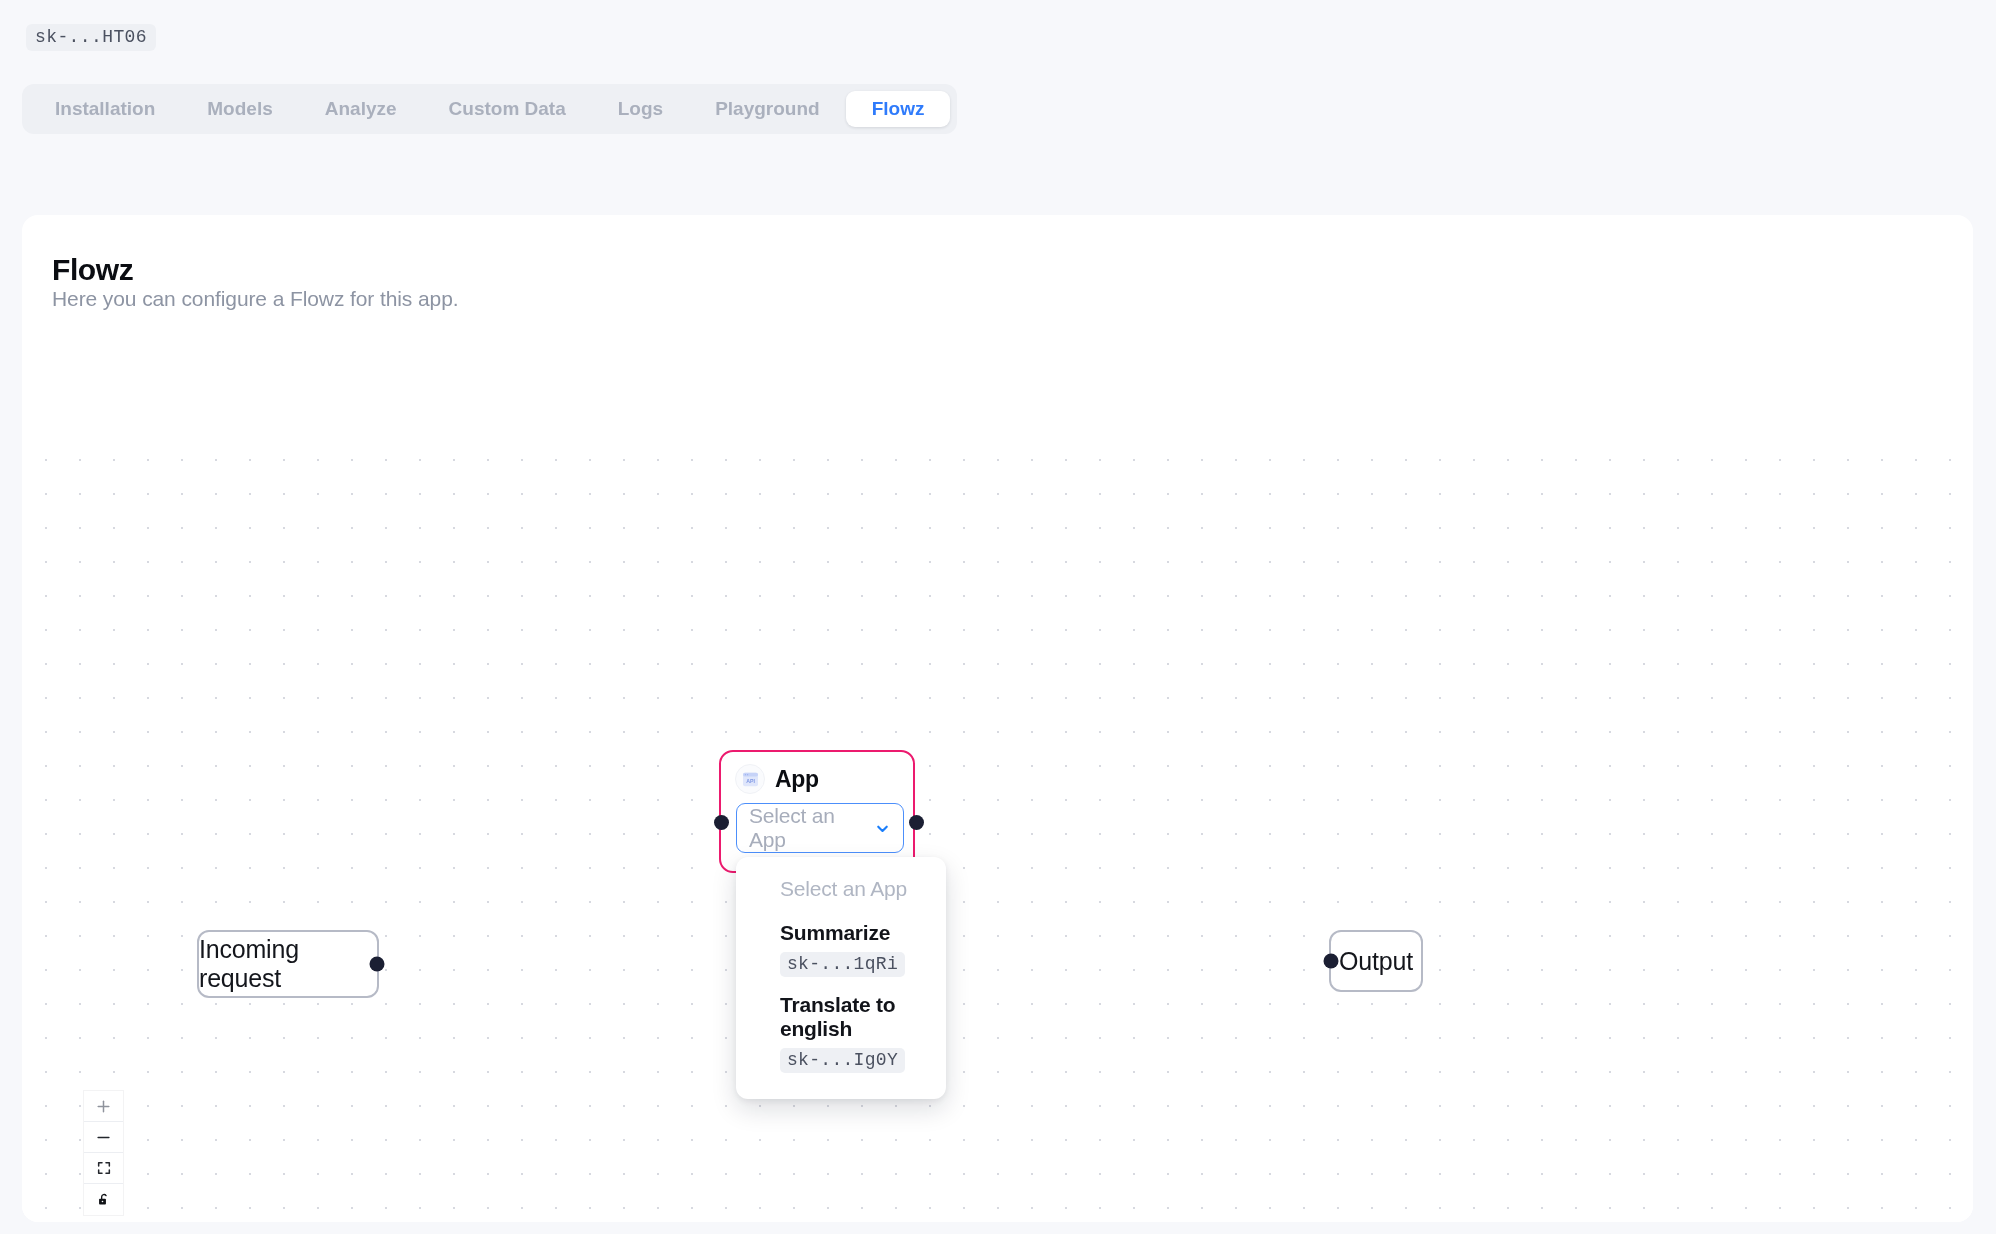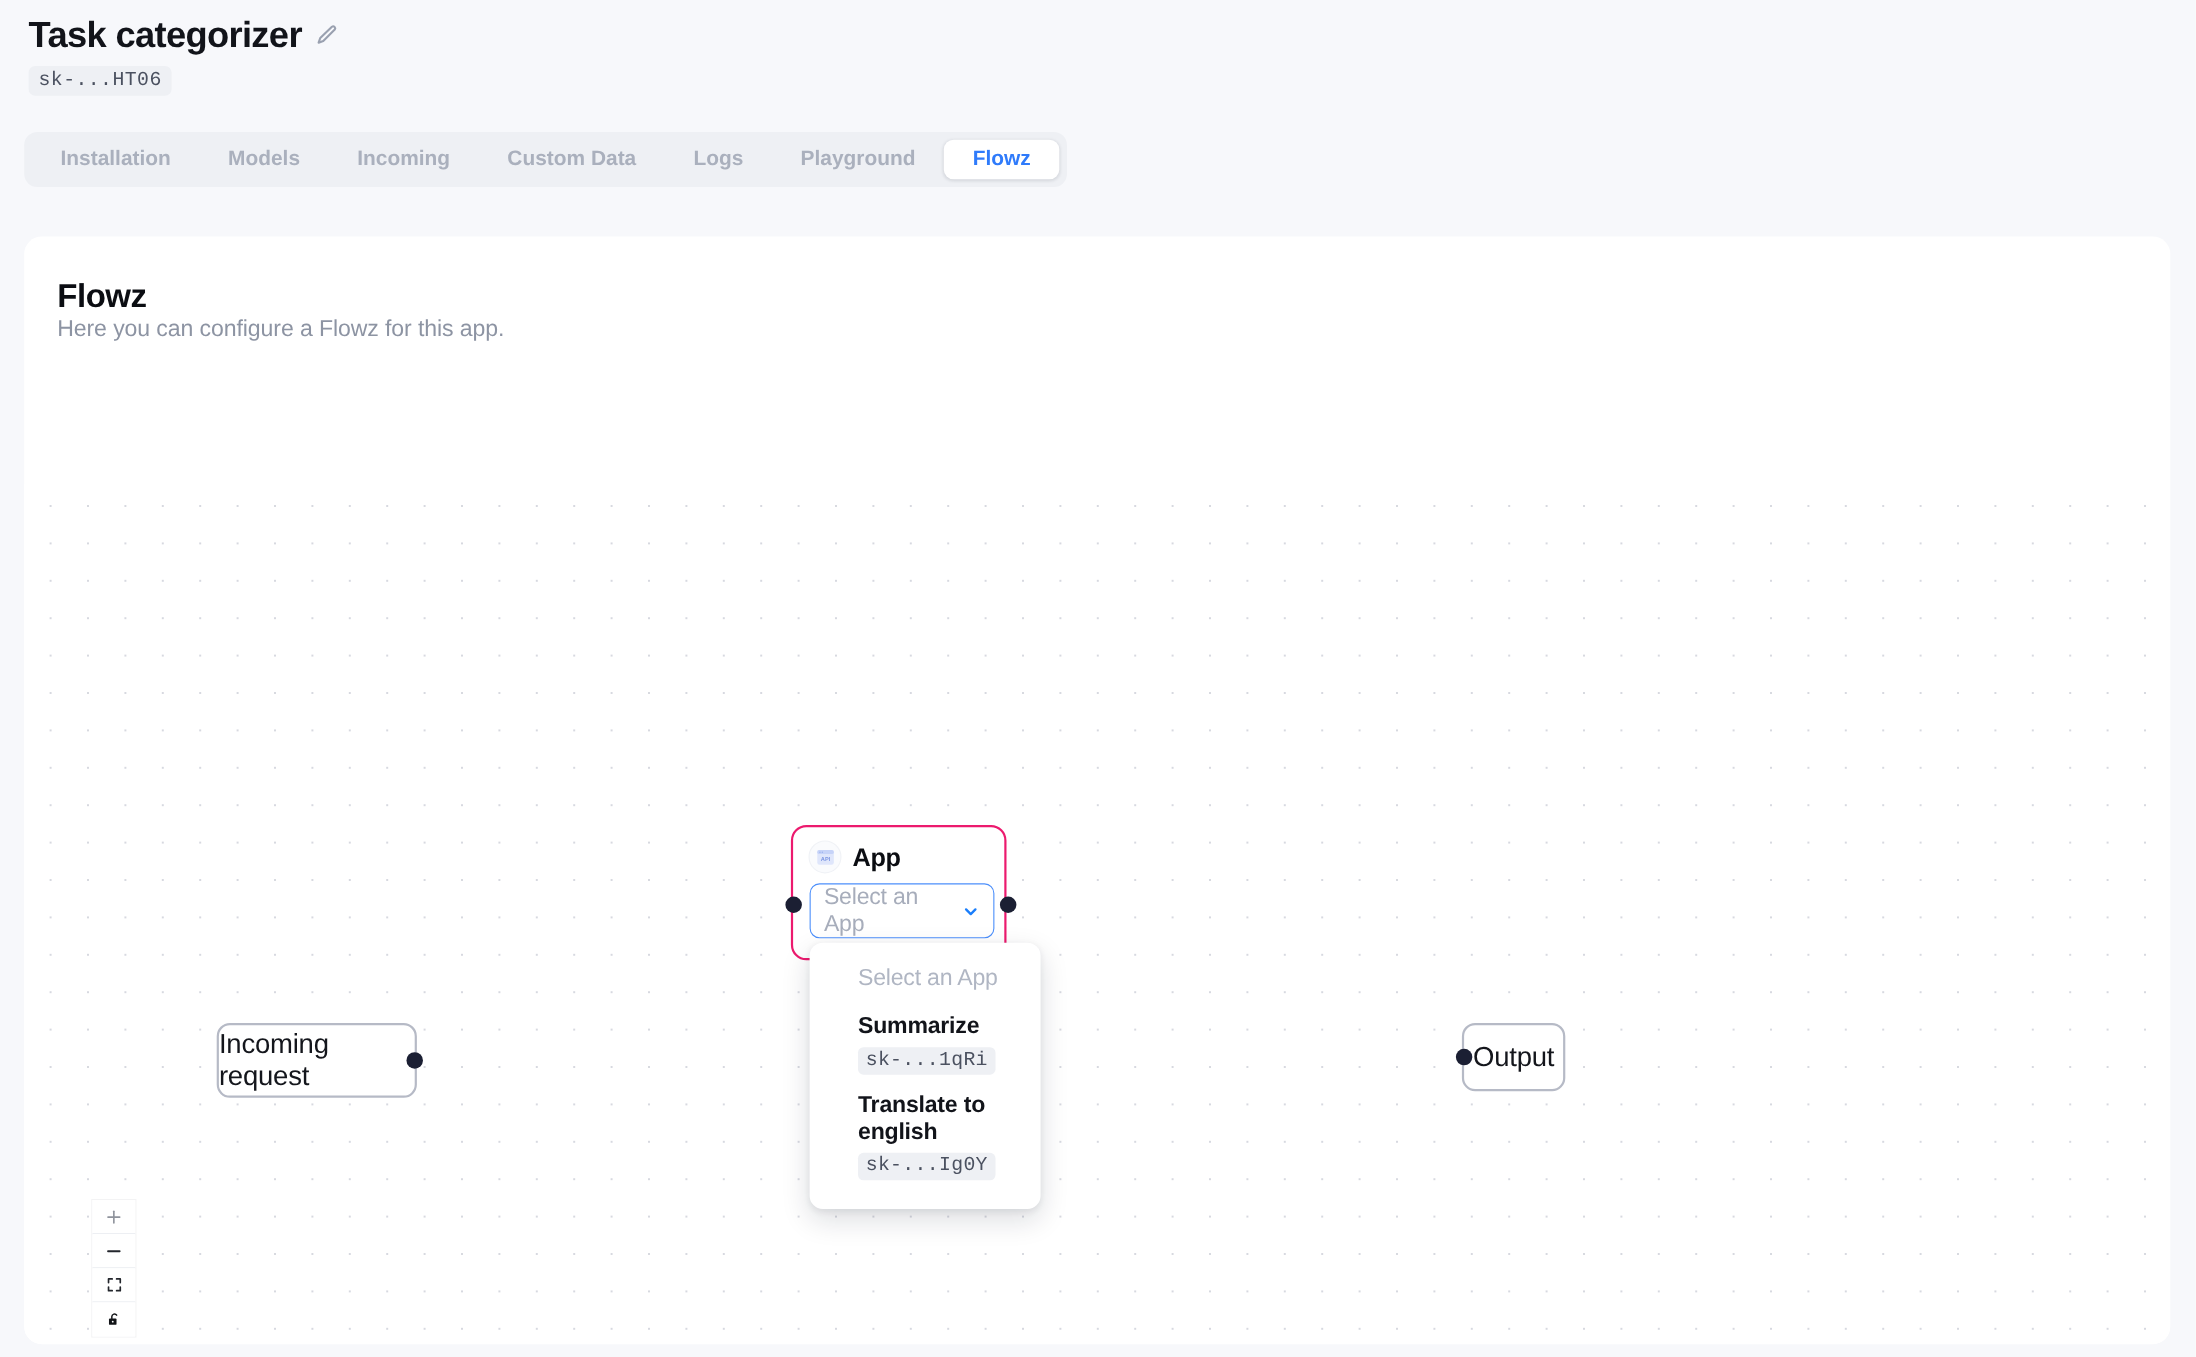--- a/index.html
+++ b/index.html
@@ -173,36 +173,28 @@
   }
   .zc-btn:last-child { border-bottom: none; }
 </style>
 </head>
 <body>
 
 
 
 
 <div class="page-header">
-  <div class="title-row">
-    <div class="app-title">Task categorizer</div>
-    <span class="pencil-icon">
-      <svg viewBox="0 0 24 24" width="22" height="22" fill="none" stroke="#9aa1b0" stroke-width="2.1" stroke-linecap="round" stroke-linejoin="round">
-        <path d="M17.2 3.6a2 2 0 0 1 2.8 2.8L8.6 17.8 4 19.4l1.6-4.6z"></path>
-      </svg>
-    </span>
-  </div>
   <div class="app-key">sk-...HT06</div>
 </div>
 
 
 <div class="tabs">
   <div class="tab">Installation</div>
   <div class="tab">Models</div>
-  <div class="tab">Incoming</div>
+  <div class="tab">Analyze</div>
   <div class="tab">Custom Data</div>
   <div class="tab">Logs</div>
   <div class="tab">Playground</div>
   <div class="tab active">Flowz</div>
 </div>
 
 
 <div class="card">
 
   <div class="card-head">

